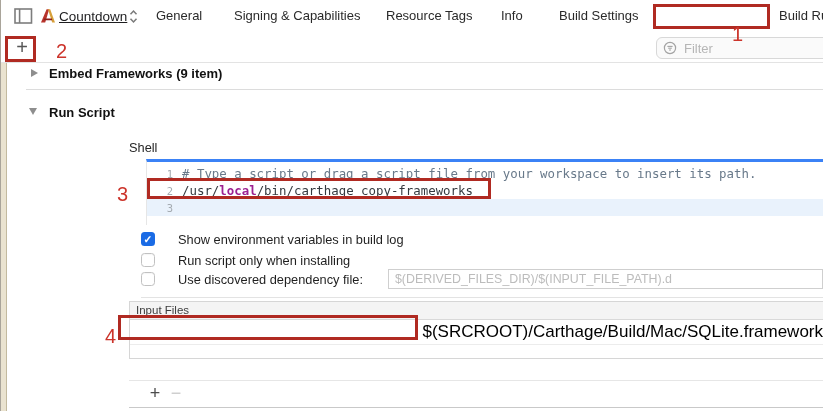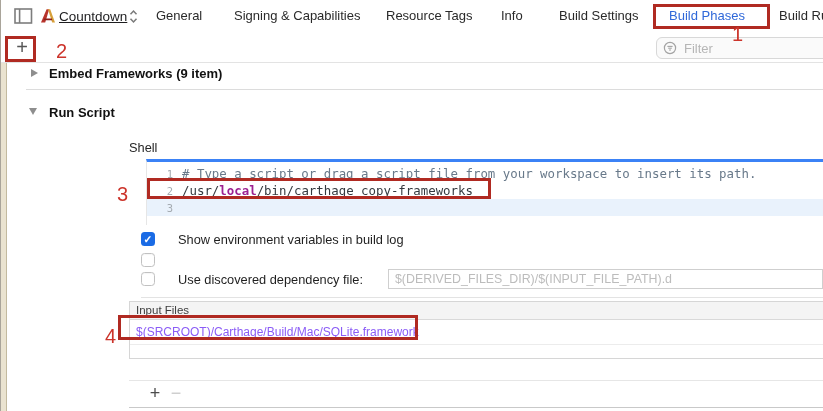--- a/index.html
+++ b/index.html
@@ -46,21 +46,21 @@
   .checkbox{width:14px;height:14px;border-radius:3.5px;box-sizing:border-box;flex:0 0 14px;position:relative;}
   .checkbox.unchecked{background:#fff;border:1px solid #c1c1c1;box-shadow:inset 0 1px 1px rgba(0,0,0,.04);}
   .checkbox.checked{background:var(--checkbox-blue);}
   .checkbox.checked::after{content:"✓";position:absolute;left:2.5px;top:0.5px;color:#fff;font-size:10.5px;font-weight:bold;}
   .dep-field{flex:1;height:20px;border:1px solid #cfcfcf;box-sizing:border-box;background:#fff;margin-left:2px;}
   .dep-field input{width:100%;height:100%;border:none;outline:none;background:transparent;font-size:12.4px;padding:0 6px;box-sizing:border-box;font-family:"Liberation Sans",sans-serif;color:#555;}
   .dep-field input::placeholder{color:#bcbcbc;}
   
   .io-table{left:128px;top:301px;width:695px;height:58px;border:1px solid #d6d6d6;box-sizing:border-box;background:#fff;}
   .io-header{height:17px;line-height:17px;background:#f4f4f4;border-bottom:1px solid #d9d9d9;font-size:11.5px;color:#3d3d3d;padding-left:6px;}
-  .io-row{height:24px;line-height:24px;font-size:12px;color:#8b5cf6;padding-left:6px;border-bottom:1px solid #ececec;}
+  .io-row{height:24px;line-height:24px;font-size:17px;color:#000000;padding-left:6px;border-bottom:1px solid #ececec;text-align:right;}
   .footer-line{left:128px;right:0;height:1px;}
   .io-add{left:146px;top:382px;width:16px;height:22px;font-size:18px;font-weight:300;color:#4c4c4c;line-height:22px;text-align:center;}
   .io-remove{left:167px;top:382px;width:16px;height:22px;font-size:18px;font-weight:300;color:#c9c9c9;line-height:22px;text-align:center;}
   
   .rbox{border:3px solid var(--annotation-box-red);box-sizing:border-box;pointer-events:none;}
   .rdigit{color:var(--annotation-red);font-size:20px;font-weight:500;pointer-events:none;}
 </style>
 </head>
 <body>
 
@@ -85,21 +85,20 @@
       <svg width="9" height="15" viewBox="0 0 9 15">
           <path d="M1.5,5.2 L4.5,2 L7.5,5.2" fill="none" stroke="#7a7a7a" stroke-width="1.5"></path>
           <path d="M1.5,9.8 L4.5,13 L7.5,9.8" fill="none" stroke="#7a7a7a" stroke-width="1.5"></path>
         </svg>
     </span>
     <span class="abs tab" style="left:155px">General</span>
     <span class="abs tab" style="left:233px">Signing &amp; Capabilities</span>
     <span class="abs tab" style="left:385px">Resource Tags</span>
     <span class="abs tab" style="left:500px">Info</span>
     <span class="abs tab" style="left:558px">Build Settings</span>
-    <span class="abs tab active" style="left:668px">Build Phases</span>
     <span class="abs tab" style="left:778px">Build Rules</span>
   </div>
 
   <div class="abs left-strip"></div>
 
   <div class="abs toolbar"></div>
   <div class="abs add-phase">+</div>
   <div class="abs filter-field">
     <span style="display:inline-flex">
       <svg width="14" height="14" viewBox="0 0 14 14">
@@ -126,20 +125,21 @@
     <div class="code-line"><span class="ln">2</span><span class="code"><span>/usr/</span><span class="kw">local</span><span>/bin/carthage copy-frameworks</span></span></div>
     <div class="code-line current"><span class="ln">3</span></div>
   </div>
 
   <div class="abs opt-row" style="top:231px">
     <span class="checkbox checked"></span>
     <span>Show environment variables in build log</span>
   </div>
   <div class="abs opt-row" style="top:252px">
     <span class="checkbox unchecked"></span>
+    <span>Run script only when installing</span>
   </div>
   <div class="abs opt-row" style="top:271px">
     <span class="checkbox unchecked"></span>
     <span>Use discovered dependency file:</span>
     <span class="dep-field">
       <input type="text" placeholder="$(DERIVED_FILES_DIR)/$(INPUT_FILE_PATH).d" style="">
     </span>
   </div>
   <div class="abs divider" style="left:140px;right:0;top:297px;background:#e3e3e3"></div>
 

